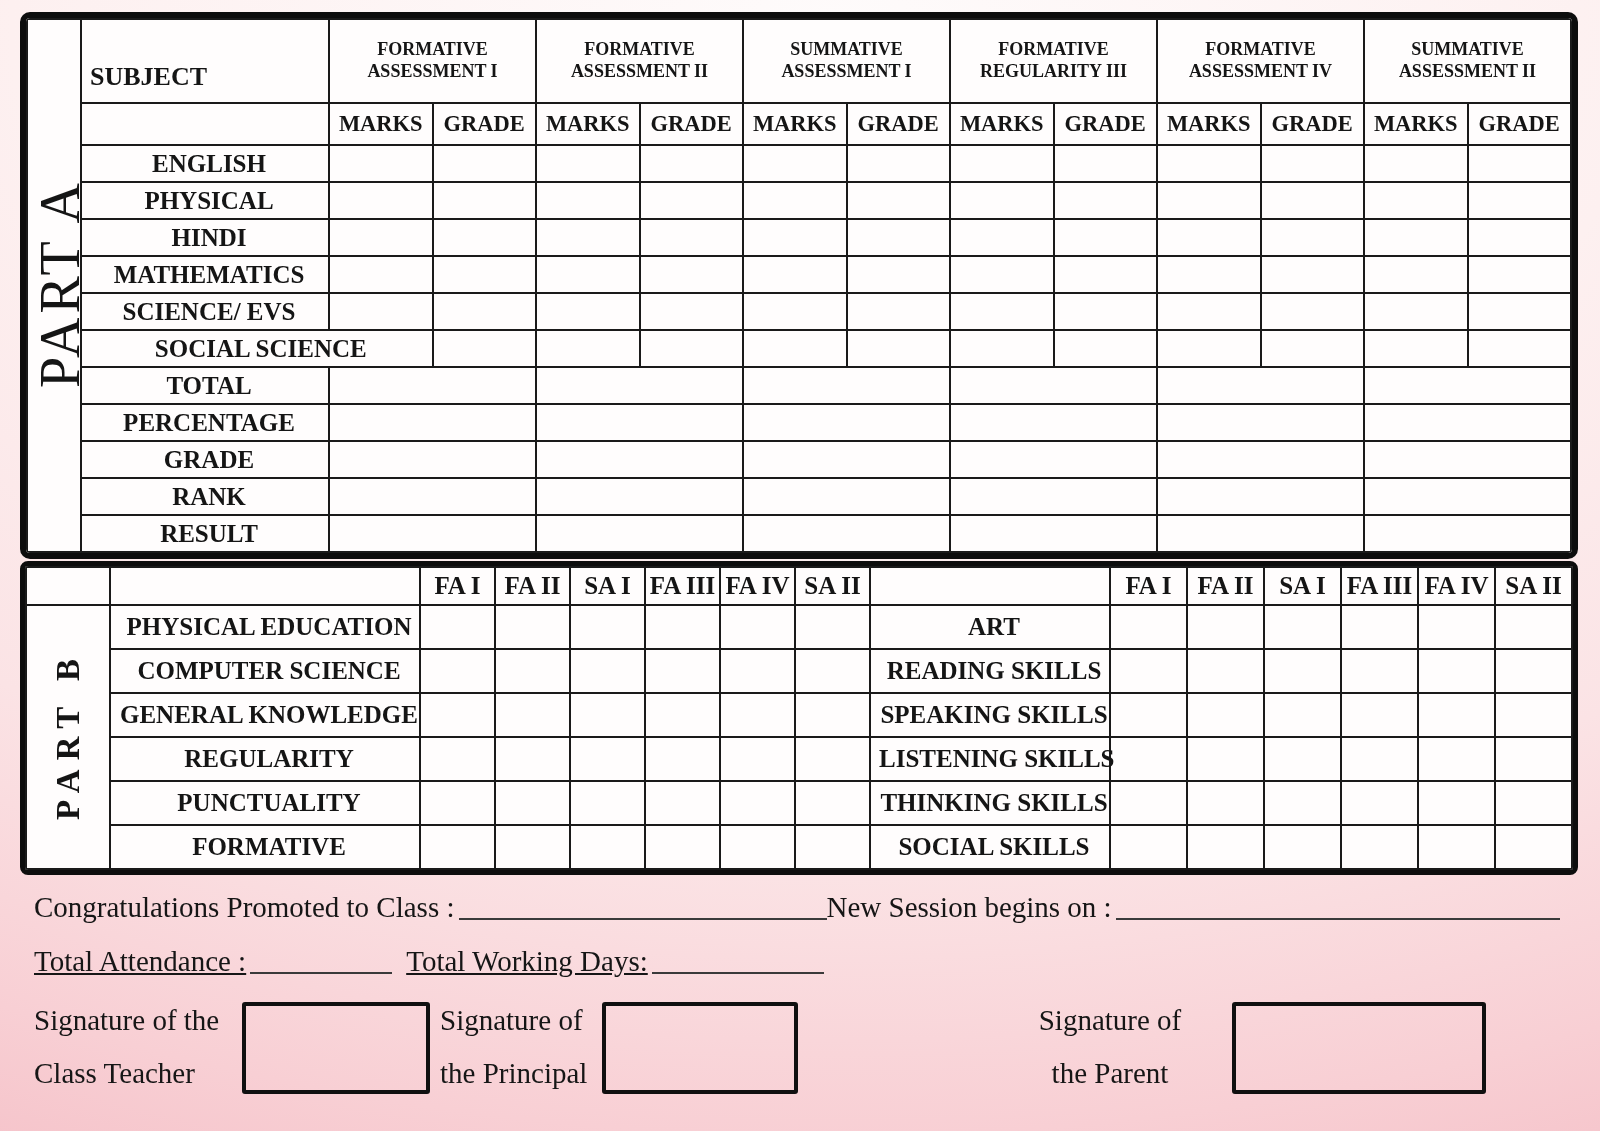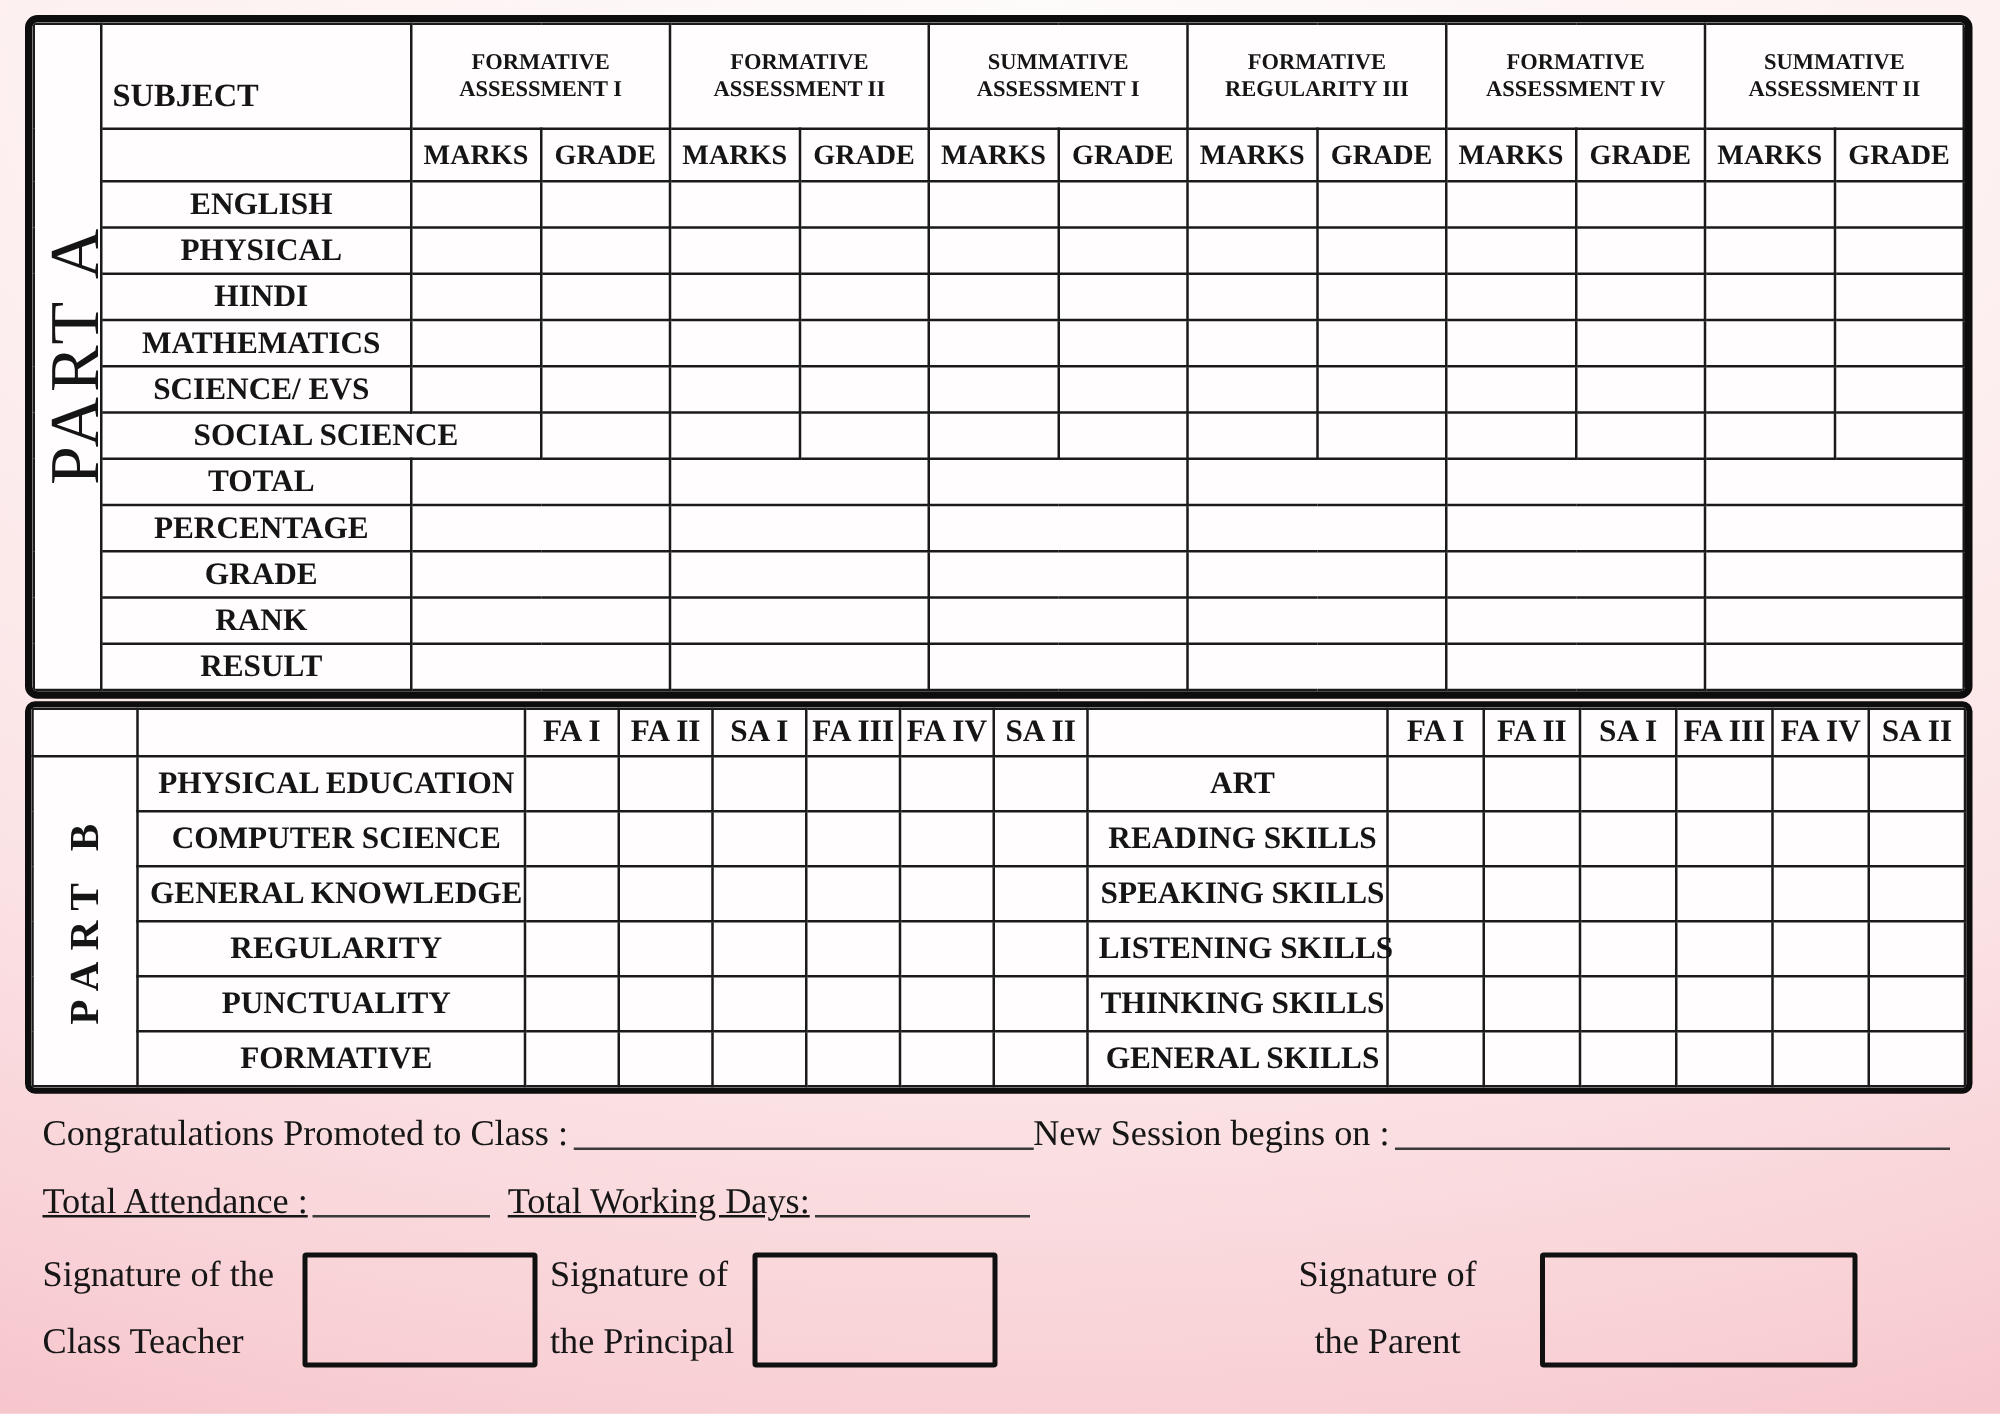--- a/index.html
+++ b/index.html
@@ -395,21 +395,21 @@
             <td></td>
       </tr>
       <tr class="drb">
         <td class="nm">FORMATIVE</td>
         <td></td>
             <td></td>
             <td></td>
             <td></td>
             <td></td>
             <td></td>
-        <td class="nm">GENERAL SKILLS</td>
+        <td class="nm">SOCIAL SKILLS</td>
         <td></td>
             <td></td>
             <td></td>
             <td></td>
             <td></td>
             <td></td>
       </tr>
     </tbody>
       </table>
   </div>

